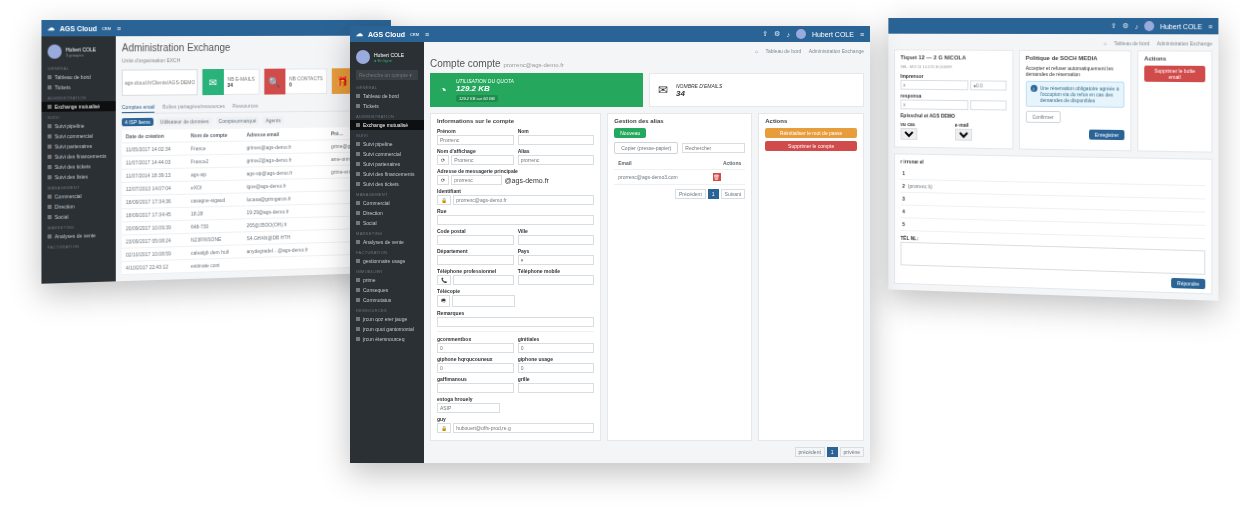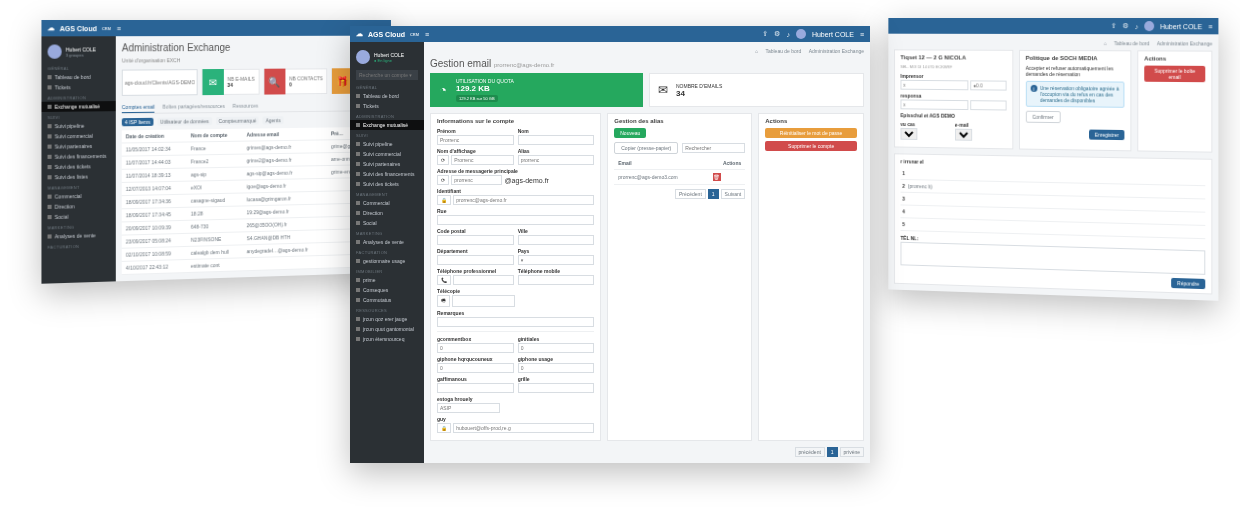--- a/index.html
+++ b/index.html
@@ -118,21 +118,21 @@
   th, td { padding:3px 4px; border-bottom:1px solid #eef0f2; color:#6d767e; text-align:left; }
   th { color:#5a646d; font-weight:600; }
 
   
   .cards-row { display:flex; gap:6px; margin-bottom:6px; }
   .metric {
     display:flex; align-items:center; background:#fff; border:1px solid #e5e7ea; flex:1; height:34px;
   }
   .metric.green-box { background:#25a85e; color:#fff; border:none; }
   .metric .mico { width:26px; display:flex; align-items:center; justify-content:center; font-size:12px; }
-  .metric .mtxt { font-size:5px; }
+  .metric .mtxt { font-size:5px;font-style:italic; }
   .metric .mval { font-weight:700; font-size:8px; }
   .metric .mbar { background:#1d8c4d; font-size:4px; padding:1px 3px; margin-top:2px; border-radius:2px; display:inline-block; }
 
   .three-col { display:flex; gap:6px; }
   .card {
     background:#fff; border:1px solid #e5e7ea; padding:4px 6px; flex:1; font-size:5px;
   }
   .card h4 { font-size:6px; font-weight:600; color:#424242; margin-bottom:4px; }
   .field { margin-bottom:3px; }
   .flabel { color:#333; font-weight:600; font-size:5px; display:block; margin-bottom:1px;}
@@ -484,21 +484,21 @@
           <span>jrcun étersnourceq</span>
         </div>
     </div>
 
     <div class="content">
       <div class="breadcrumbs">
         <span>⌂</span>
         <span>Tableau de bord</span>
         <span>Administration Exchange</span>
       </div>
-      <div class="page-title"><span>Gestion email</span> <span style="font-size:6px;color:#999">prorrenc@ags-demo.fr</span></div>
+      <div class="page-title"><span>Compte compte</span> <span style="font-size:6px;color:#999">prorrenc@ags-demo.fr</span></div>
 
       <div class="cards-row">
         <div class="metric green-box">
           <div class="mico">◔</div>
           <div class="mtxt">
             <div>UTILISATION DU QUOTA</div>
             <div class="mval">129.2 KB</div>
             <div class="mbar">129.2 KB sur 50 GB</div>
           </div>
         </div>

